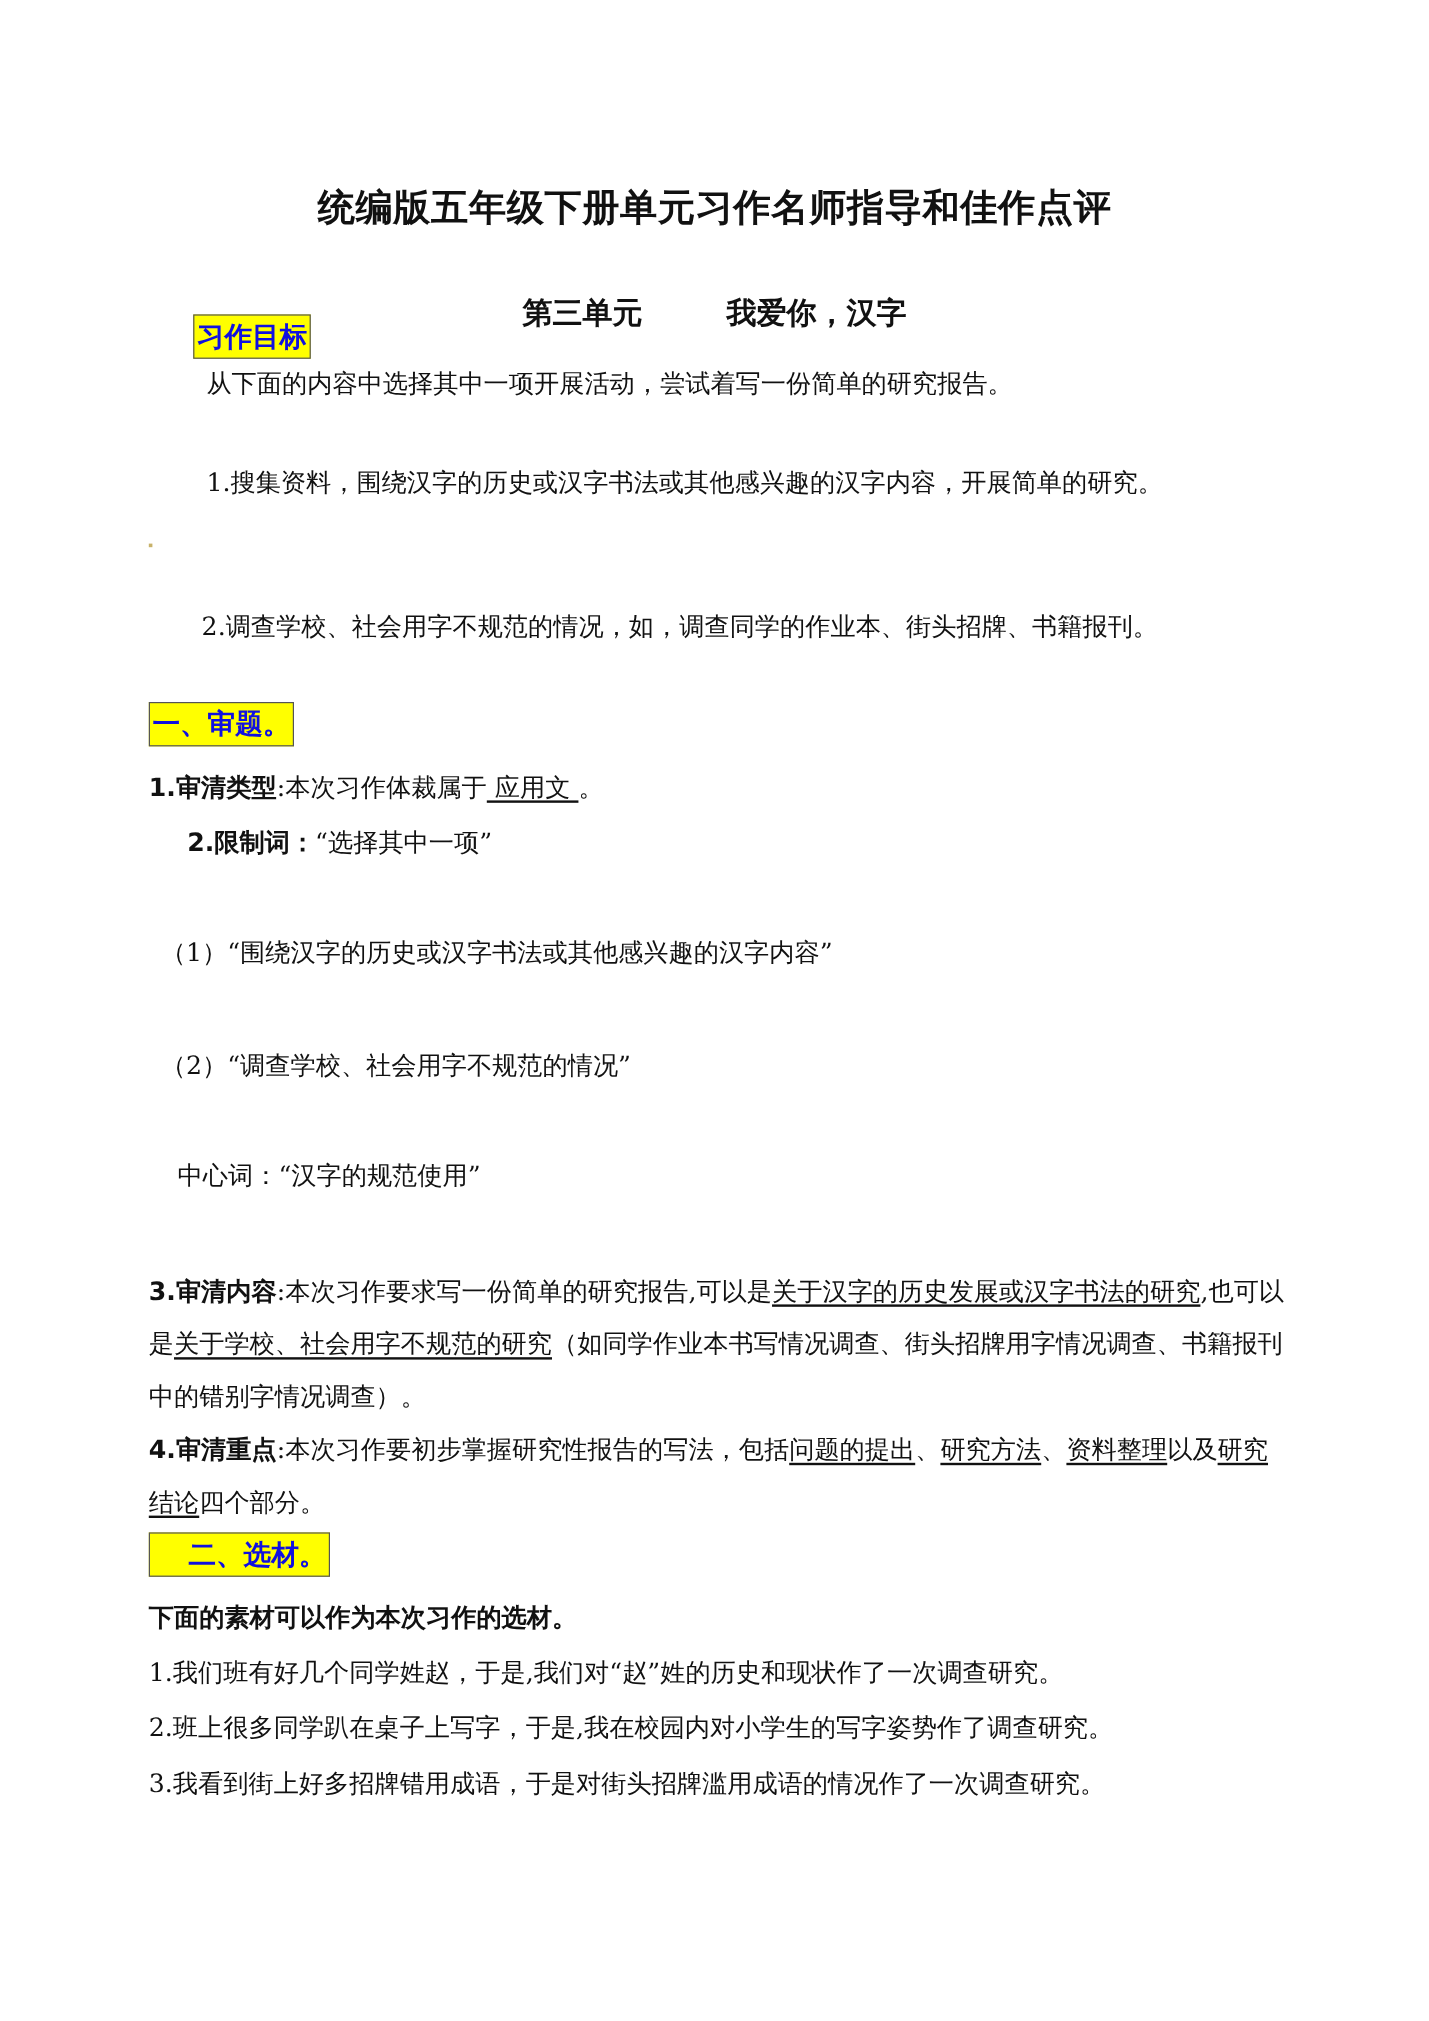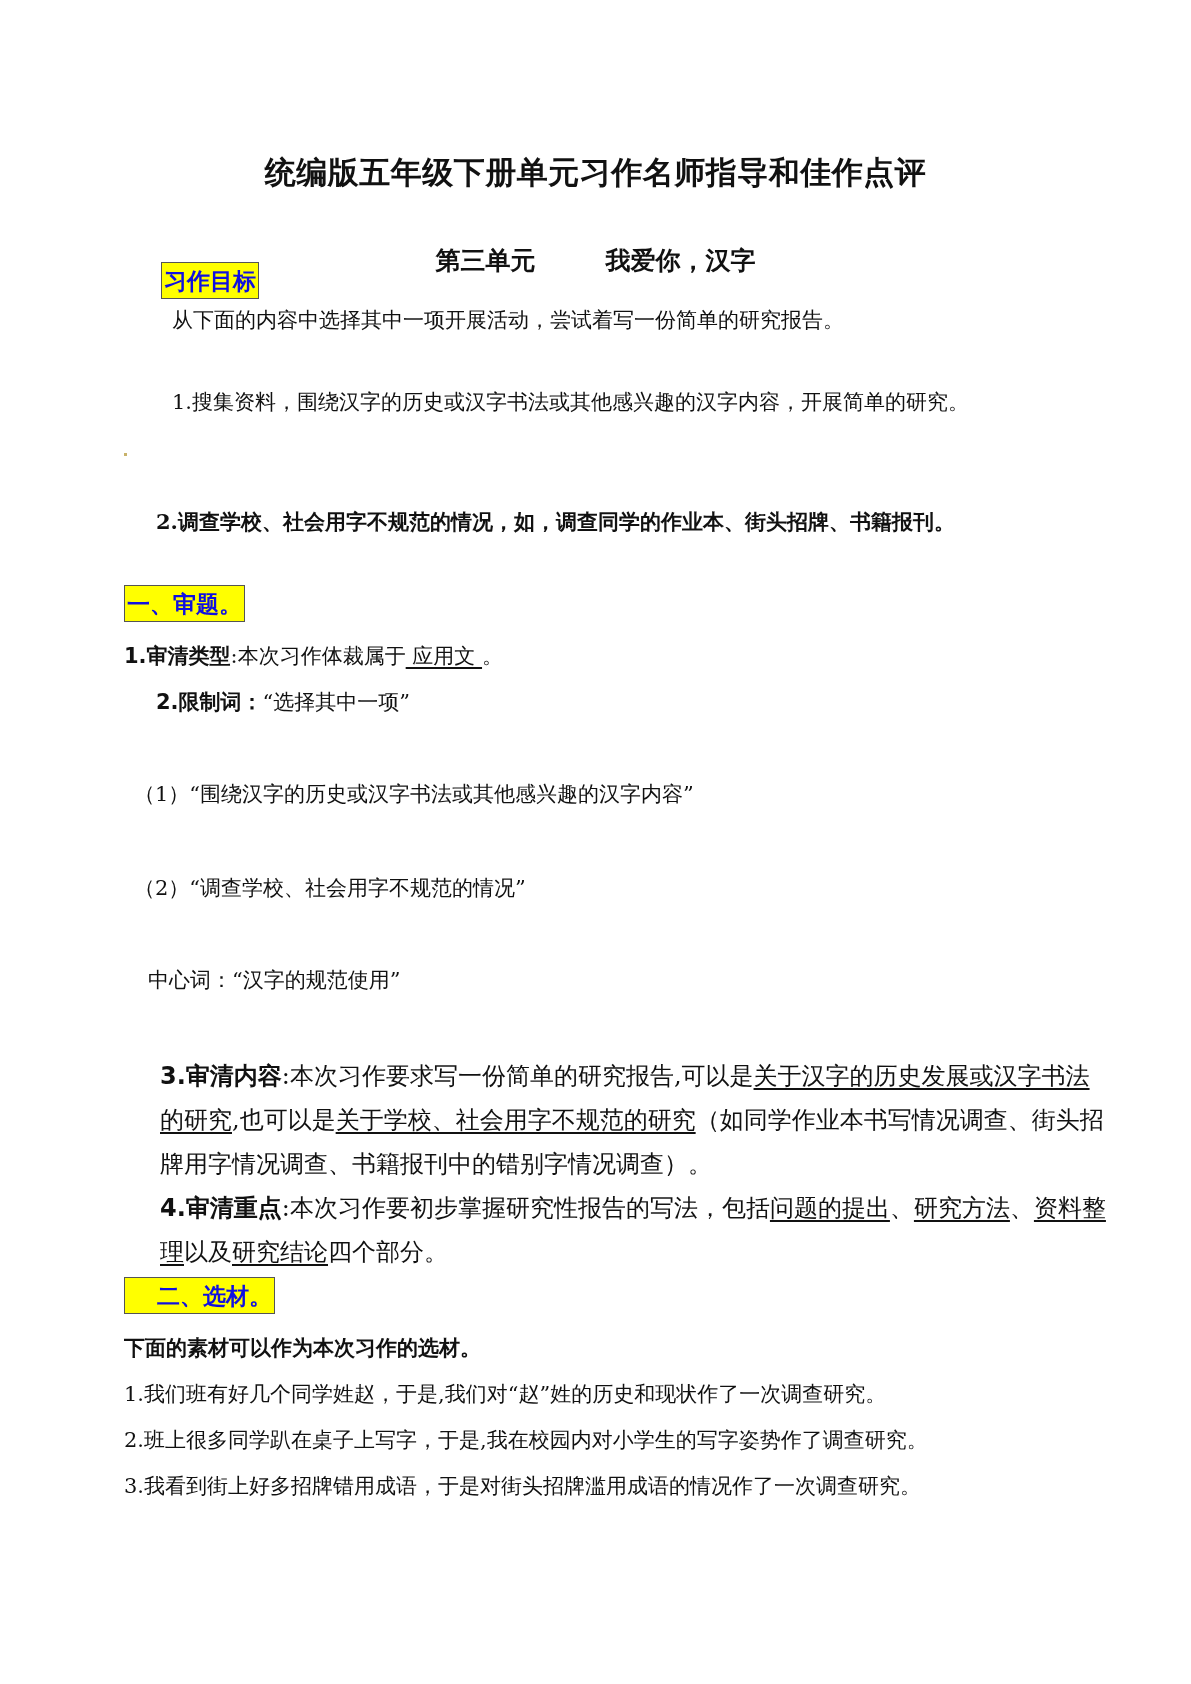--- a/index.html
+++ b/index.html
@@ -11,35 +11,35 @@
     .subtitle { left: 0; width: 1191px; text-align: center; top: 216px; font-size: 25px; font-weight: bold;
                 font-family: "DejaVu Sans", "Liberation Sans", sans-serif; margin-top: 28px; }
     .subtitle .gap { display: inline-block; width: 70px; }
     .hl-box { background: #ffff00; border: 1.5px solid #555; color: #1010e0; font-weight: bold;
               font-family: "DejaVu Sans", "Liberation Sans", sans-serif; font-size: 23px;
               padding: 3px 2px 2px 2px; line-height: 30px; }
     .body-text { font-size: 21px; line-height: 28px; }
     .bold-label { font-weight: bold; font-family: "DejaVu Sans", "Liberation Sans", sans-serif; }
     .u { text-decoration: underline; text-underline-offset: 4px; }
     .dot { width: 3px; height: 3px; background: #c8b26a; }
-    .para { left: 124px; width: 950px; white-space: normal; font-size: 24px; line-height: 44px; margin-left: 36px; }
+    .para { left: 124px; width: 950px; white-space: normal; font-size: 21px; line-height: 44px; }
   </style>
 </head>
 <body>
 
 <div class="abs title">统编版五年级下册单元习作名师指导和佳作点评</div>
 <div class="abs subtitle">
   <span>第三单元</span><span class="gap"></span><span>我爱你，汉字</span>
 </div>
 
 <div class="abs hl-box" style="left:124px; top:262px;margin-left:37px;">习作目标</div>
 <div class="abs body-text" style="left:172px; top:306px;">从下面的内容中选择其中一项开展活动，尝试着写一份简单的研究报告。</div>
 <div class="abs body-text" style="left:172px; top:388px;">1.搜集资料，围绕汉字的历史或汉字书法或其他感兴趣的汉字内容，开展简单的研究。</div>
 <div class="abs dot" style="left:124px; top:453px;"></div>
-<div class="abs body-text" style="left:156px; top:508px;font-weight:bold;">2.调查学校、社会用字不规范的情况，如，调查同学的作业本、街头招牌、书籍报刊。</div>
+<div class="abs body-text" style="left:168px; top:508px;">2.调查学校、社会用字不规范的情况，如，调查同学的作业本、街头招牌、书籍报刊。</div>
 
 <div class="abs hl-box" style="left:124px; top:585px;">一、审题。</div>
 
 <div class="abs body-text" style="left:124px; top:642px;">
   <span class="bold-label">1.审清类型</span><span>:本次习作体裁属于</span><span class="u"> 应用文 </span><span>。</span>
 </div>
 
 <div class="abs body-text" style="left:124px; top:688px;margin-left:32px;">
   <span class="bold-label">2.限制词：</span><span>“选择其中一项”</span>
 </div>

